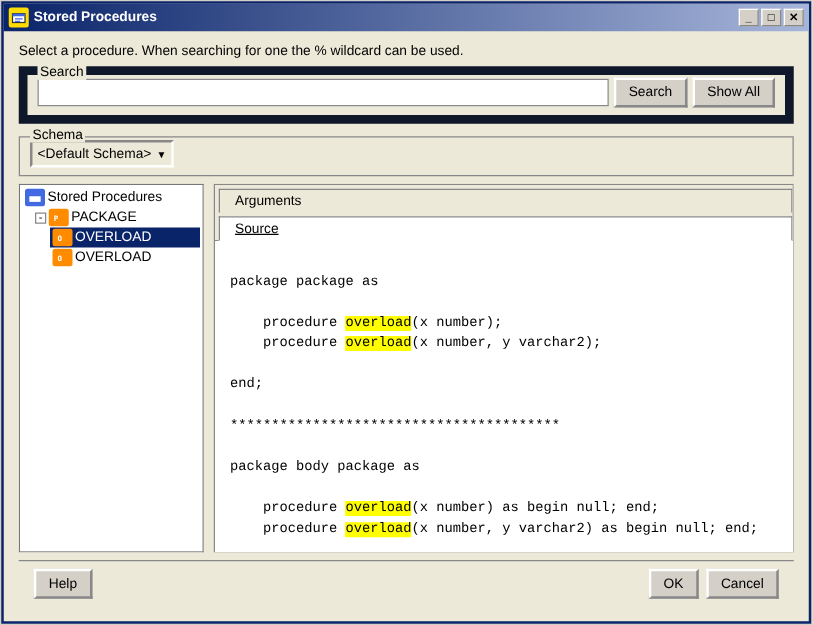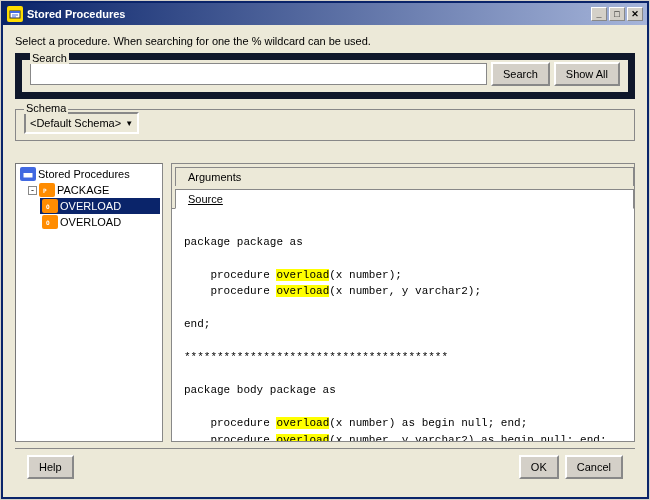--- a/index.html
+++ b/index.html
@@ -307,21 +307,21 @@
       top: -8px;
       left: 8px;
       background: #ece9d8;
       padding: 0 2px;
       font-size: 11px;
     }
 
     .fieldset-schema {
       border: 1px solid #888;
       padding: 2px 8px 6px;
-      margin-bottom: 16px;
+      margin-bottom: 0;
       position: relative;
     }
   </style>
 </head>
 <body>
 
 <div class="window">
 
   <div class="title-bar">
     <div class="title-bar-icon">

